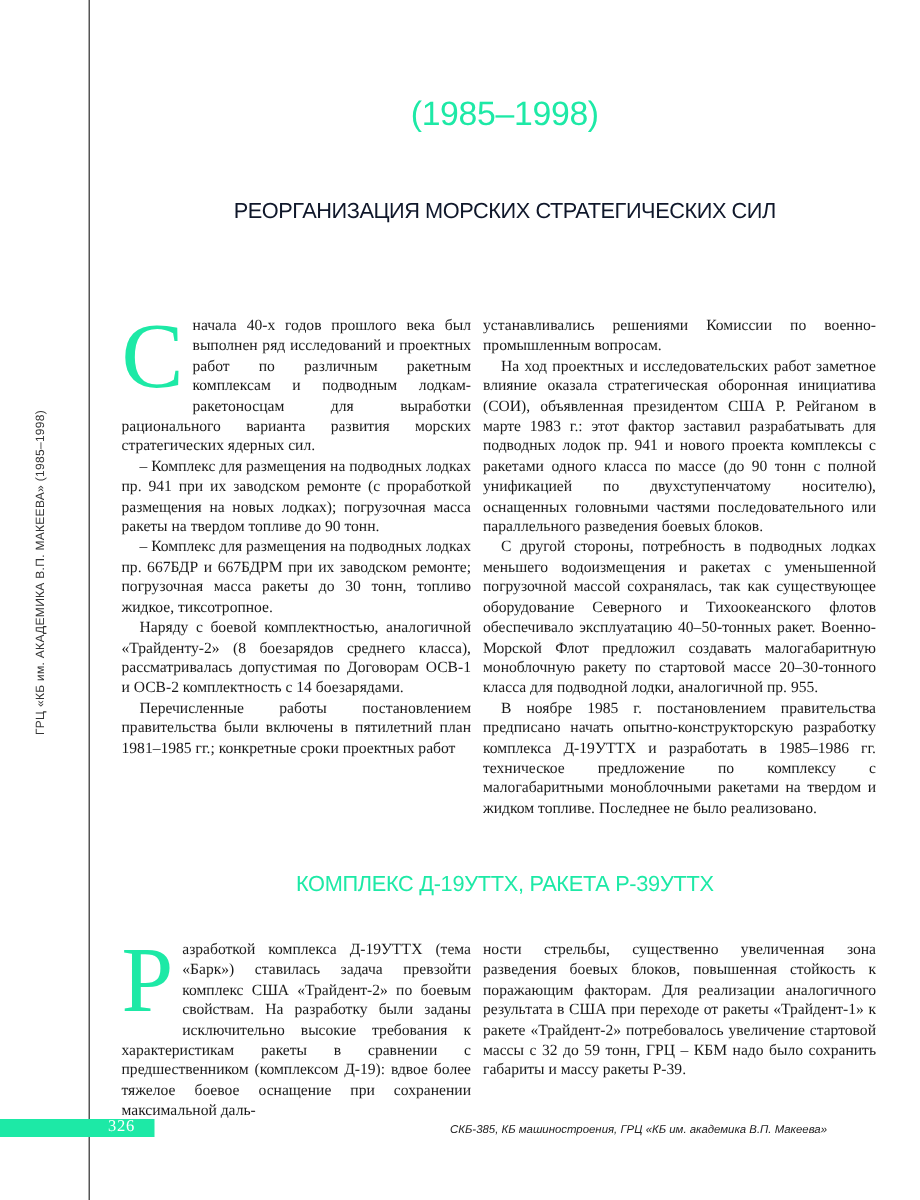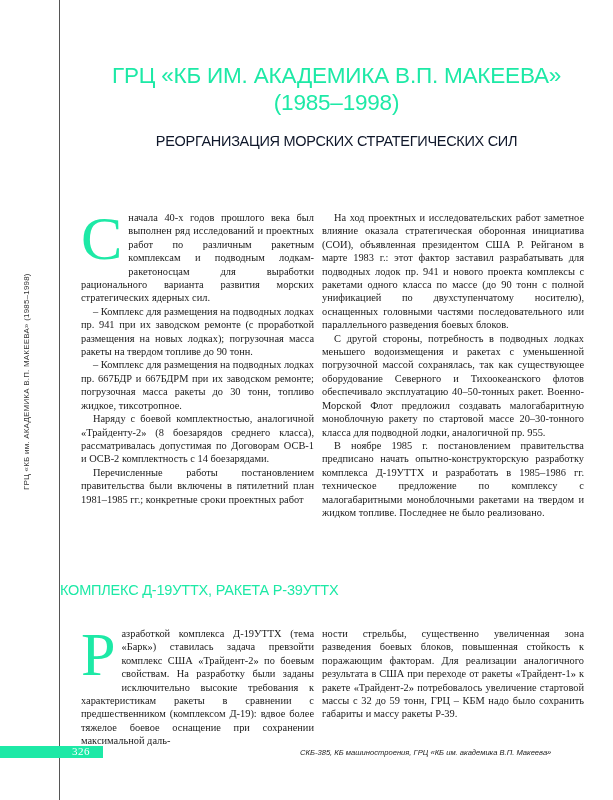--- a/index.html
+++ b/index.html
@@ -29,21 +29,21 @@
   }
   .title .line2 { display: block; font-size: 22.5px; }
   .subtitle {
     position: absolute; left: 60px; width: 553px; top: 133px;
     text-align: center; color: #0f172a;
     font-family: "Liberation Sans", "DejaVu Sans", sans-serif;
     font-size: 14.5px; letter-spacing: -0.3px;
   }
   .section2-title {
     position: absolute; left: 60px; width: 553px; top: 582px;
-    text-align: left; color: #1de9a6;
+    text-align: center; color: #1de9a6;
     font-family: "Liberation Sans", "DejaVu Sans", sans-serif;
     font-size: 14.5px; letter-spacing: -0.2px;
   }
   .col {
     position: absolute; font-size: 10.4px; line-height: 13.4px;
     text-align: justify; hyphens: manual;
   }
   .col p { margin: 0; text-indent: 12px; }
   .col p.first { text-indent: 0; }
   .col1 { left: 81px; width: 233px; top: 211px; }
@@ -72,35 +72,35 @@
   }
 </style>
 </head>
 <body>
 
 <div class="vrule"></div>
 
 <div class="running-head">ГРЦ «КБ им. АКАДЕМИКА В.П. МАКЕЕВА» (1985–1998)</div>
 
 <div class="title">
-  <span class="line1">ГРЦ «КБ ИМ. АКАДЕМИКА В.П. МАКЕЕВА»</span>
   <span class="line2">(1985–1998)</span>
 </div>
 
 <div class="subtitle">РЕОРГАНИЗАЦИЯ МОРСКИХ СТРАТЕГИЧЕСКИХ СИЛ</div>
 
 <div class="col col1">
   <p class="first"><span class="dropcap">С</span><span>начала 40-х годов прошлого века был выполнен ряд исследований и проектных работ по различным ракетным комплексам и подводным лодкам-ракетоносцам для выработки рационального варианта развития морских стратегических ядерных сил.</span></p>
   <p>– Комплекс для размещения на подводных лодках пр. 941 при их заводском ремонте (с проработкой размещения на новых лодках); погрузочная масса ракеты на твердом топливе до 90 тонн.</p>
   <p>– Комплекс для размещения на подводных лодках пр. 667БДР и 667БДРМ при их заводском ремонте; погрузочная масса ракеты до 30 тонн, топливо жидкое, тиксотропное.</p>
   <p>Наряду с боевой комплектностью, аналогичной «Трайденту-2» (8 боезарядов среднего класса), рассматривалась допустимая по Договорам ОСВ-1 и ОСВ-2 комплектность с 14 боезарядами.</p>
   <p>Перечисленные работы постановлением правительства были включены в пятилетний план 1981–1985 гг.; конкретные сроки проектных работ</p>
 </div>
 
 <div class="col col2">
+  <p class="first">устанавливались решениями Комиссии по военно-промышленным вопросам.</p>
   <p>На ход проектных и исследовательских работ заметное влияние оказала стратегическая оборонная инициатива (СОИ), объявленная президентом США Р. Рейганом в марте 1983 г.: этот фактор заставил разрабатывать для подводных лодок пр. 941 и нового проекта комплексы с ракетами одного класса по массе (до 90 тонн с полной унификацией по двухступенчатому носителю), оснащенных головными частями последовательного или параллельного разведения боевых блоков.</p>
   <p>С другой стороны, потребность в подводных лодках меньшего водоизмещения и ракетах с уменьшенной погрузочной массой сохранялась, так как существующее оборудование Северного и Тихоокеанского флотов обеспечивало эксплуатацию 40–50-тонных ракет. Военно-Морской Флот предложил создавать малогабаритную моноблочную ракету по стартовой массе 20–30-тонного класса для подводной лодки, аналогичной пр. 955.</p>
   <p>В ноябре 1985 г. постановлением правительства предписано начать опытно-конструкторскую разработку комплекса Д-19УТТХ и разработать в 1985–1986 гг. техническое предложение по комплексу с малогабаритными моноблочными ракетами на твердом и жидком топливе. Последнее не было реализовано.</p>
 </div>
 
 <div class="section2-title">КОМПЛЕКС Д-19УТТХ, РАКЕТА Р-39УТТХ</div>
 
 <div class="col col3">
   <p class="first"><span class="dropcap">Р</span><span>азработкой комплекса Д-19УТТХ (тема «Барк») ставилась задача превзойти комплекс США «Трайдент-2» по боевым свойствам. На разработку были заданы исключительно высокие требования к характеристикам ракеты в сравнении с предшественником (комплексом Д-19): вдвое более тяжелое боевое оснащение при сохранении максимальной даль-</span></p>
 </div>

